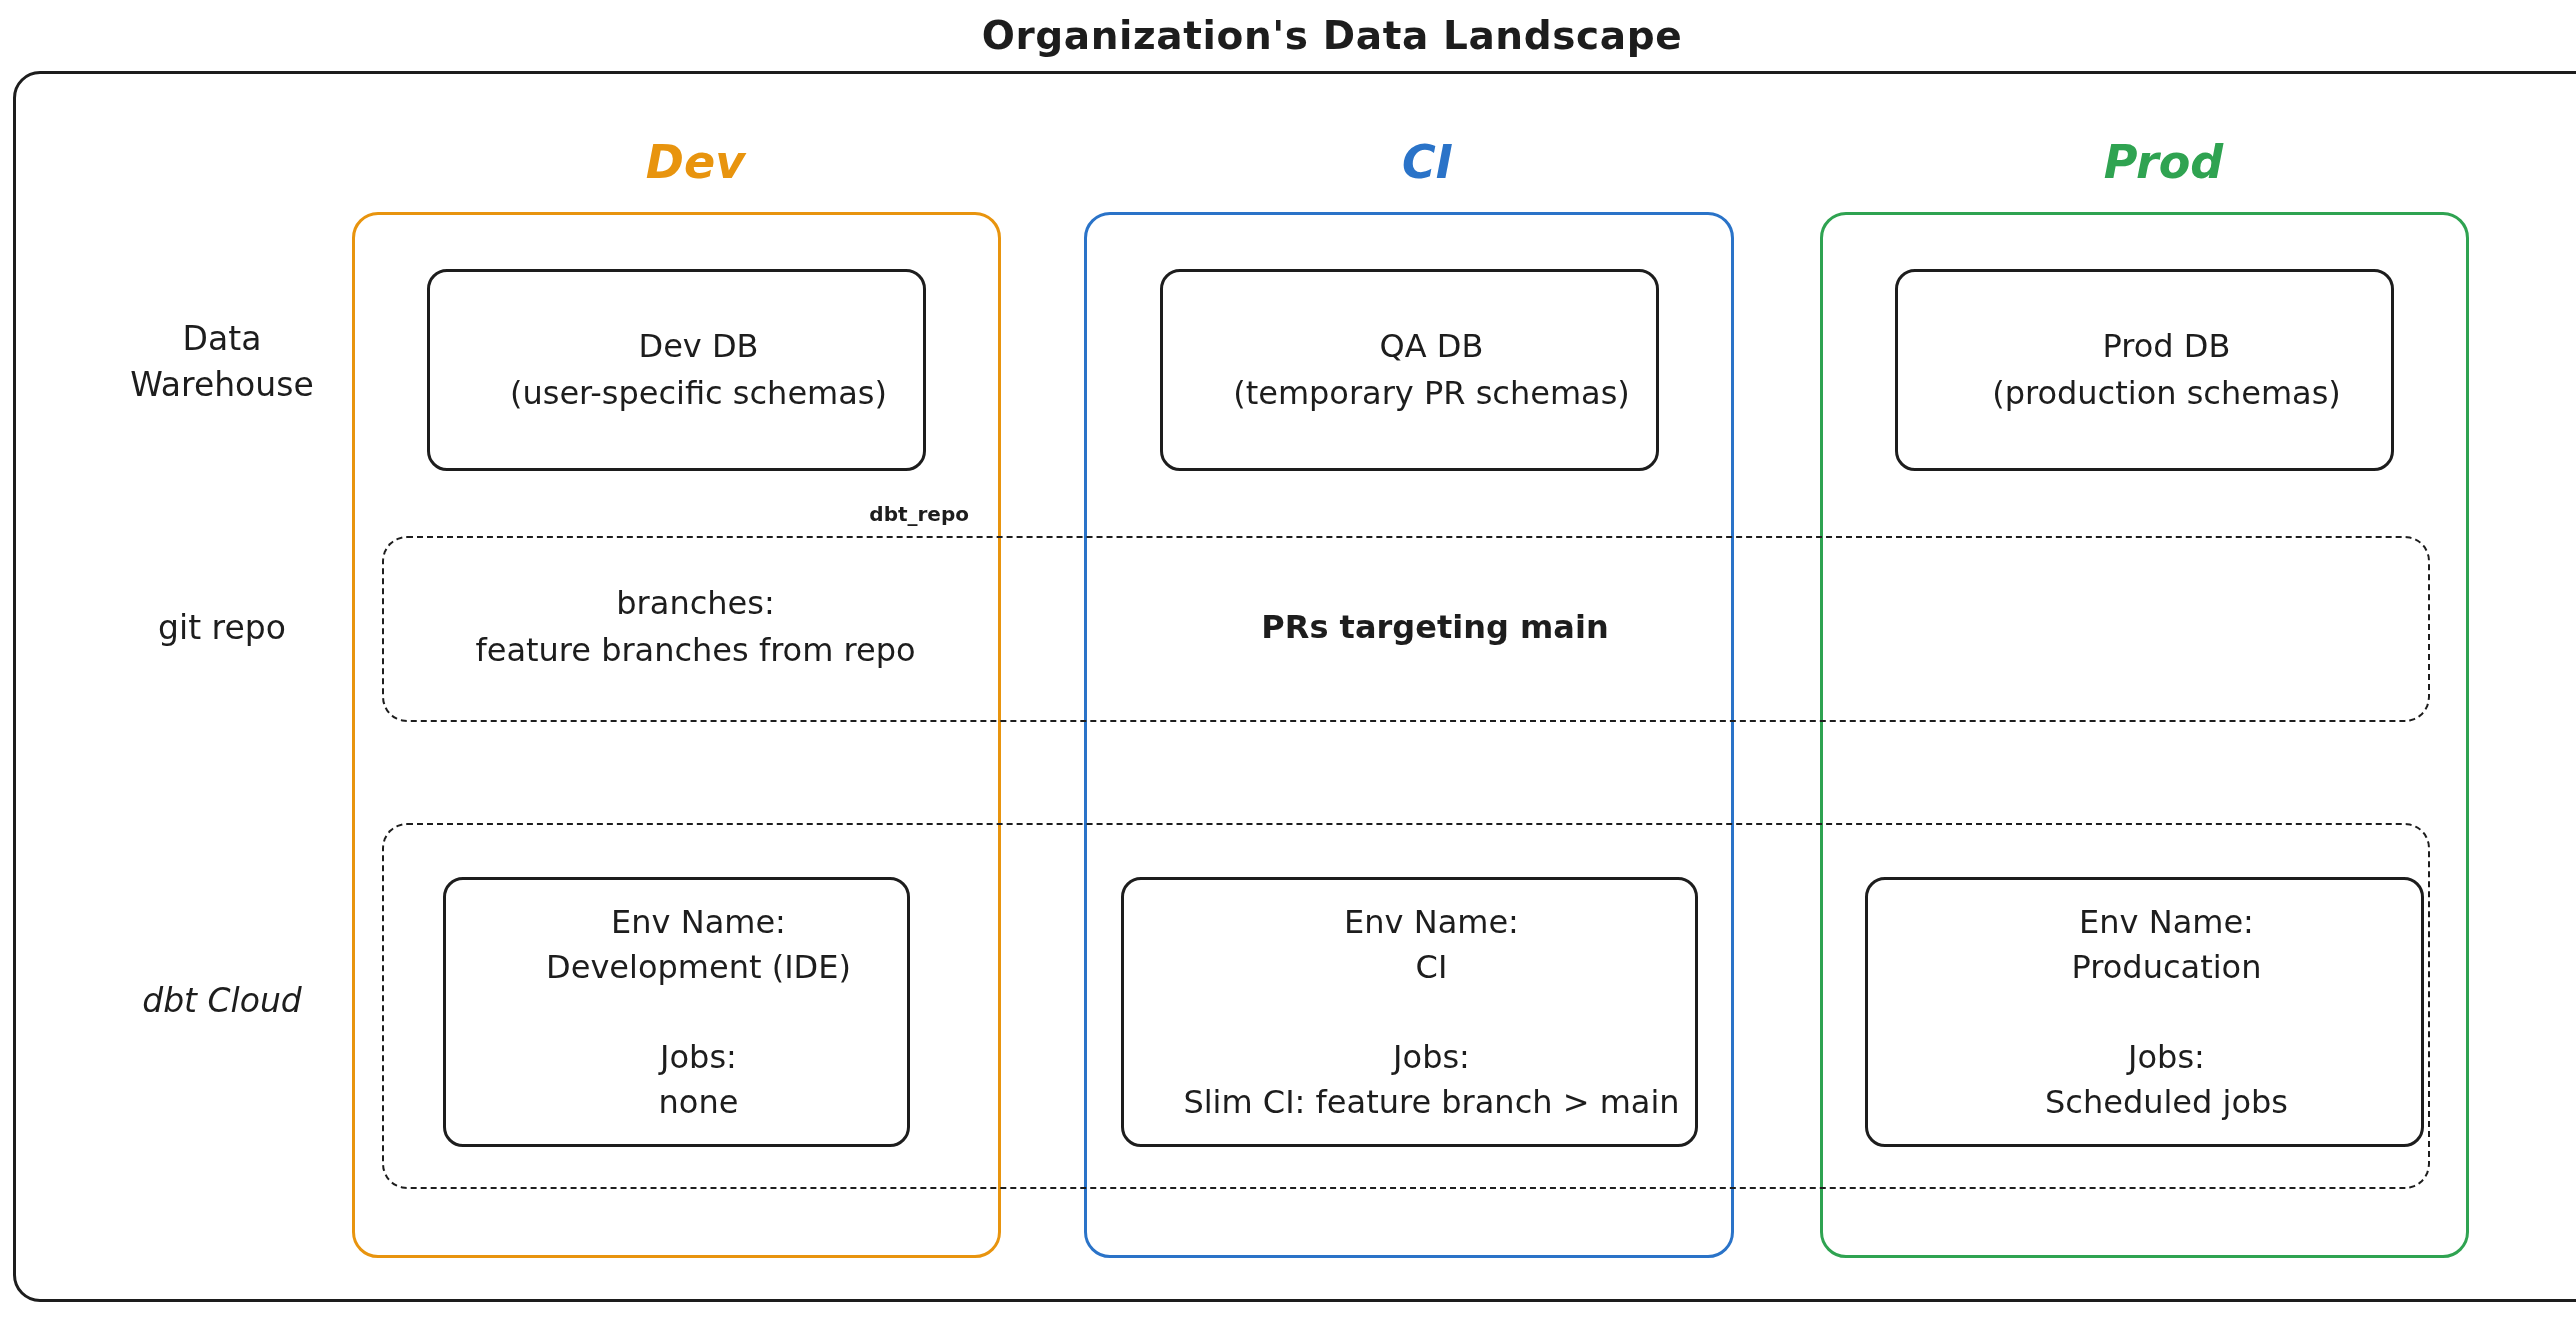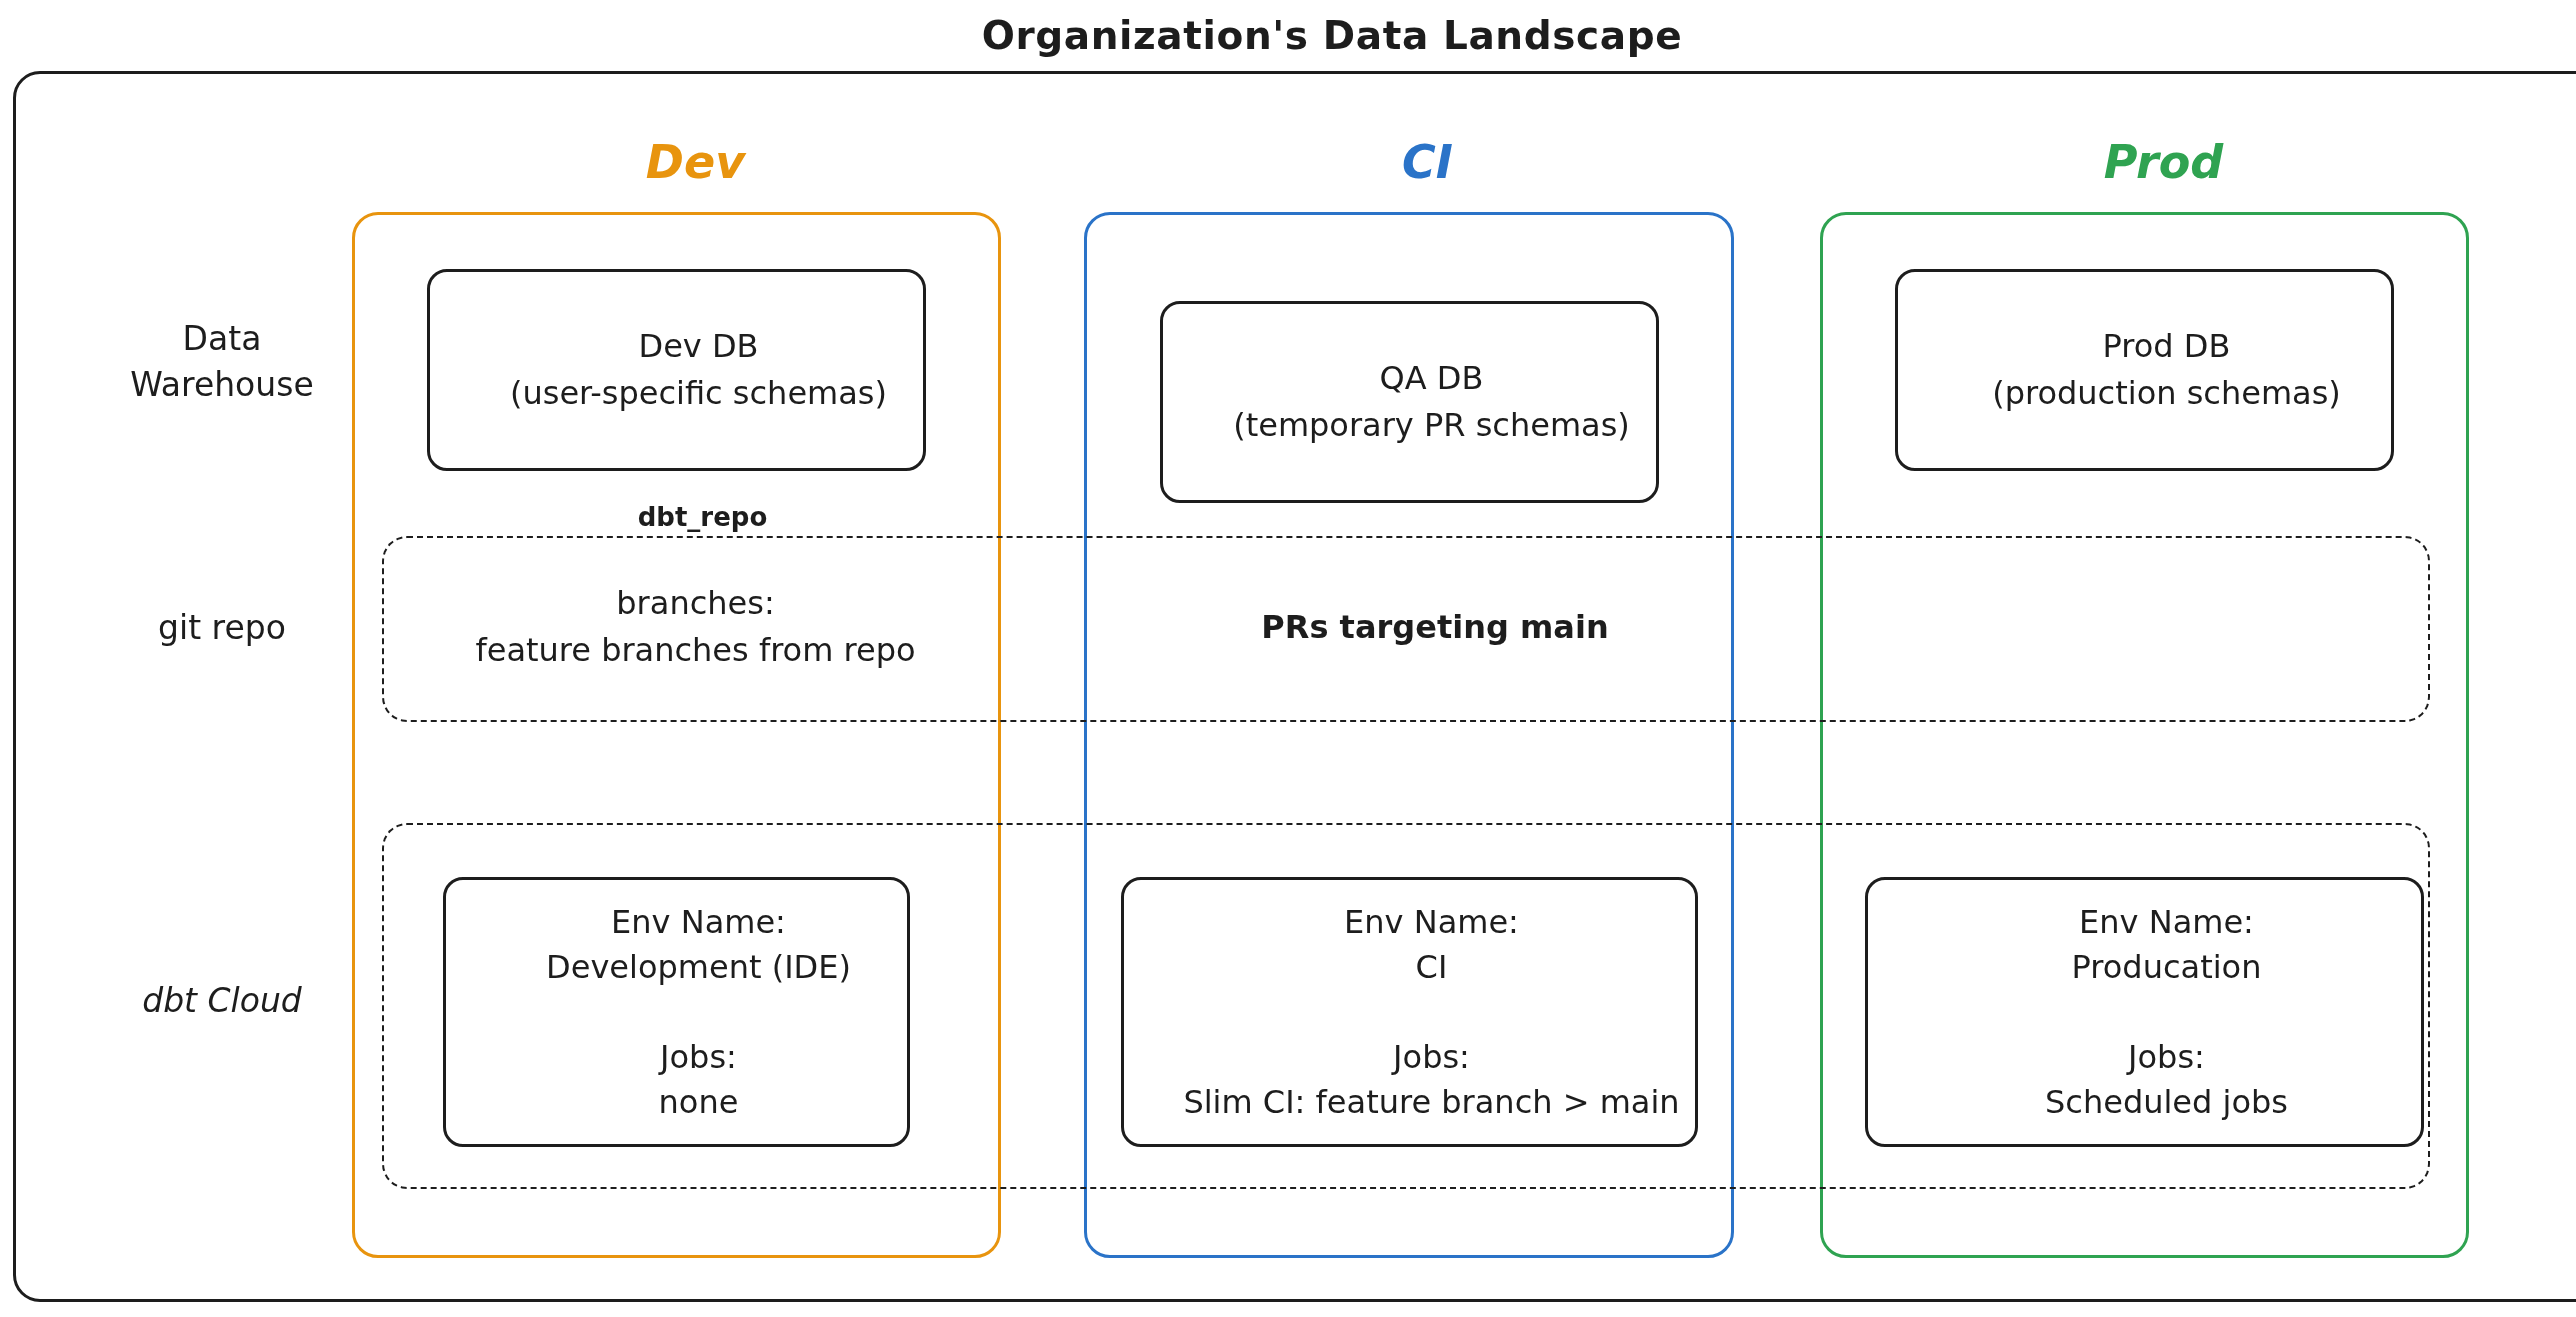--- a/index.html
+++ b/index.html
@@ -56,35 +56,35 @@
   #rowlabel-dbt{top:959px;height:83px;font-style:italic;}
 
   .db-box{
     top:269px;height:196px;width:449px;
     border:3.6px solid var(--ink);
     border-radius:20px;
     display:flex;align-items:center;justify-content:center;
     font-size:32px;line-height:47px;
   }
   #db-dev {left:427px;}
-  #db-ci  {left:1160px;margin-top:32px;}
+  #db-ci  {left:1160px;}
   #db-prod{left:1895px;}
 
   .dashed-band{
     left:382px;width:2000px;
     border:2.4px dashed var(--ink);
     border-radius:25px;
   }
   #repo-band{top:536px;height:182px;}
   #project-band{top:823px;height:362px;}
 
   .band-label{
     left:392px;width:533px;
-    font-size:26px;font-weight:bold;
-    text-align:center;
+    font-size:20px;font-weight:bold;
+    text-align:right;
   }
   #repo-band-label{top:502px;}
   #project-band-label{top:787px;}
 
   .git-cell{
     top:536px;height:182px;
     display:flex;align-items:center;justify-content:center;
     font-size:32px;line-height:47px;
   }
   #git-dev {left:352px;width:599px;}

